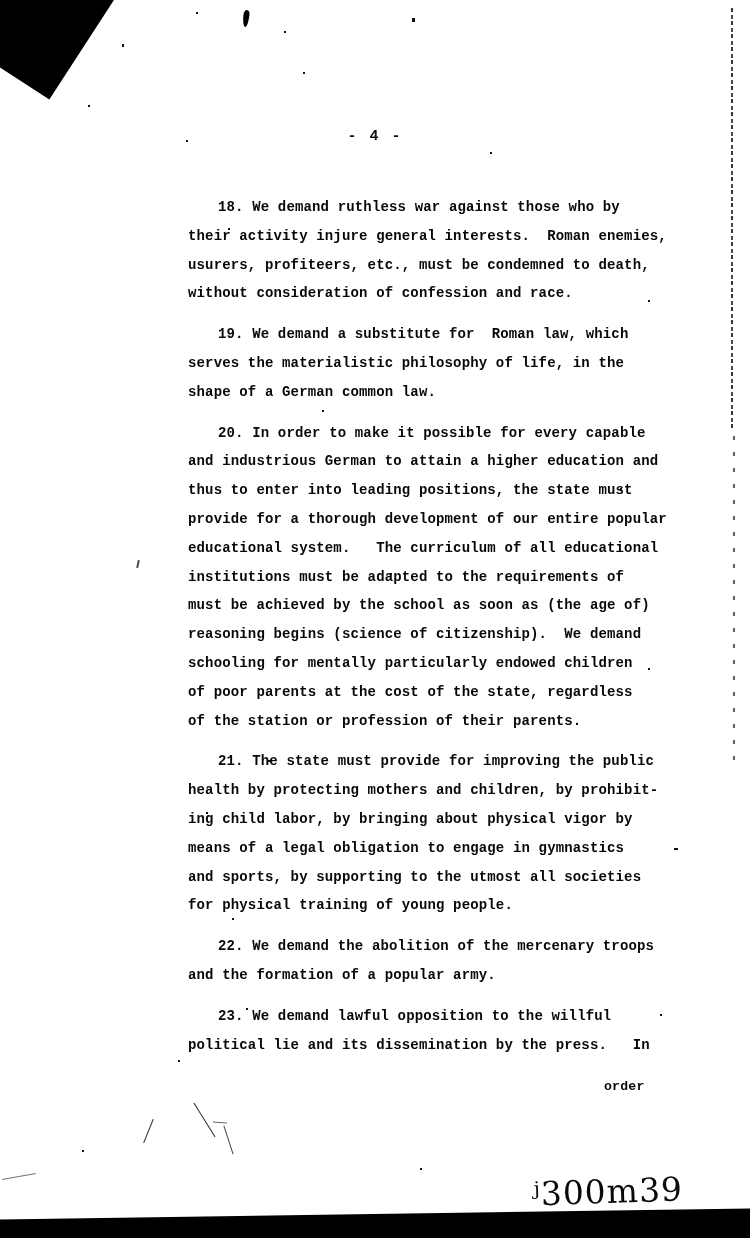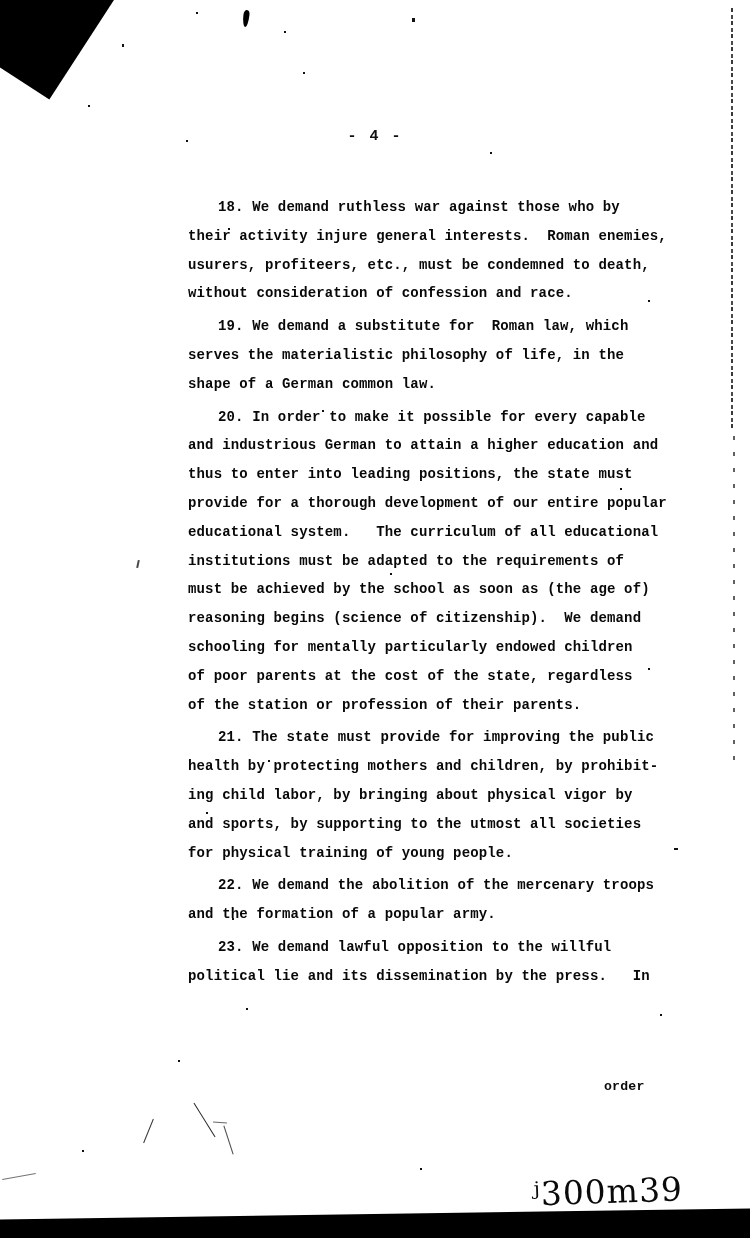--- a/index.html
+++ b/index.html
@@ -139,21 +139,21 @@
   }
 
   .typescript {
     position: absolute;
     top: 193px;
     left: 188px;
     width: 500px;
   }
 
   .para { margin: 0 0 0 0; }
-  .para + .para { margin-top: 4px; }
+  .para + .para { margin-top: 12px; }
 
   .tline {
     font-size: 14px;
     line-height: 28.8px;
     font-weight: 700;
     color: #080808;
     letter-spacing: 0.15px;
     white-space: pre;
     font-family: "Liberation Mono", "DejaVu Sans Mono", monospace;
   }
@@ -252,20 +252,21 @@
       <div class="tline">reasoning begins (science of citizenship).  We demand</div>
       <div class="tline">schooling for mentally particularly endowed children</div>
       <div class="tline">of poor parents at the cost of the state, regardless</div>
       <div class="tline">of the station or profession of their parents.</div>
     </div>
 
     <div class="para">
       <div class="tline indent">21. The state must provide for improving the public</div>
       <div class="tline">health by protecting mothers and children, by prohibit-</div>
       <div class="tline">ing child labor, by bringing about physical vigor by</div>
+      <div class="tline">means of a legal obligation to engage in gymnastics</div>
       <div class="tline">and sports, by supporting to the utmost all societies</div>
       <div class="tline">for physical training of young people.</div>
     </div>
 
     <div class="para">
       <div class="tline indent">22. We demand the abolition of the mercenary troops</div>
       <div class="tline">and the formation of a popular army.</div>
     </div>
 
     <div class="para">

